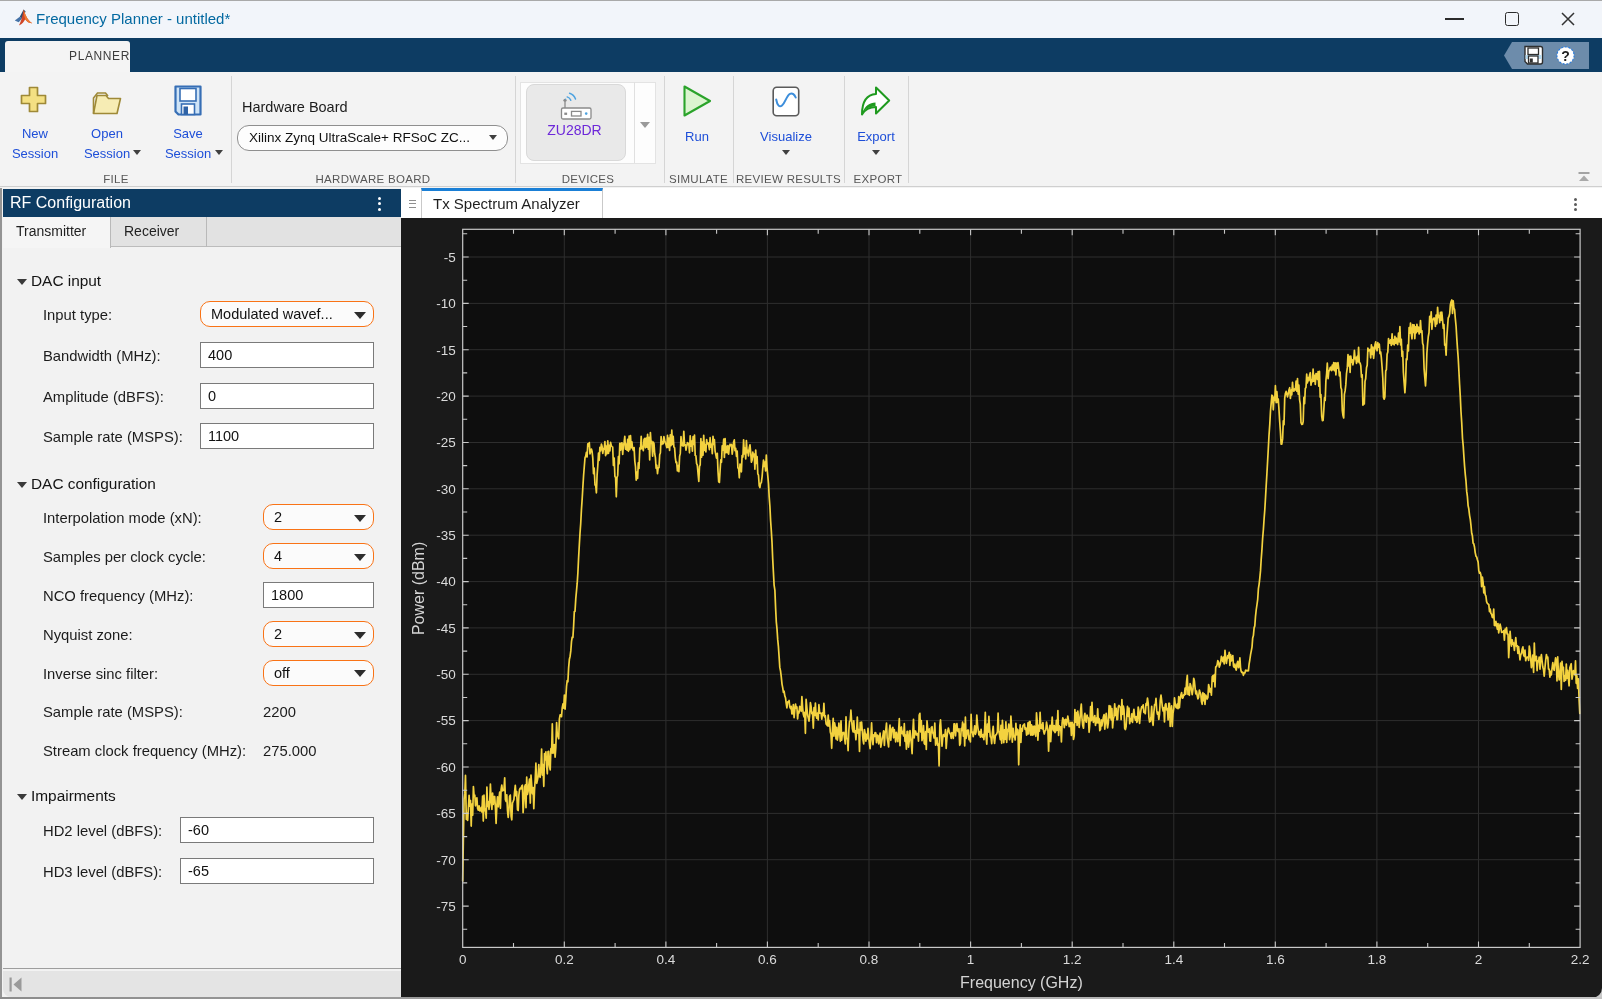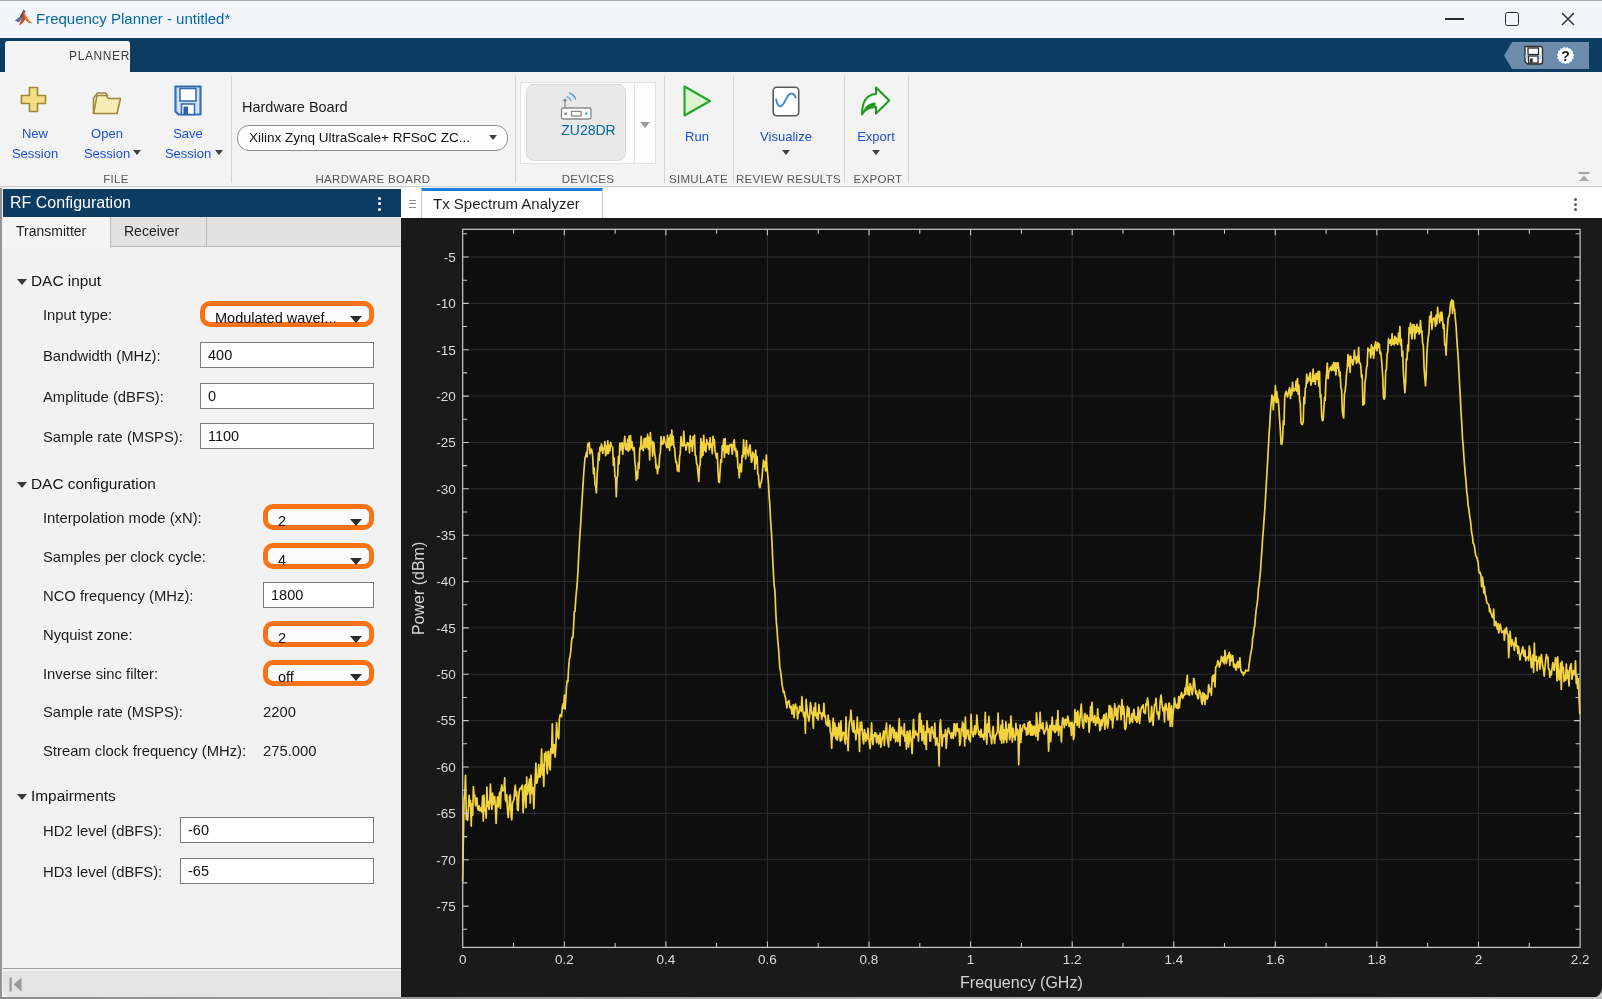--- a/index.html
+++ b/index.html
@@ -5,21 +5,21 @@
 html,body{width:1602px;height:999px;overflow:hidden}
 body{font-family:"Liberation Sans",sans-serif;background:#f3f3f3;position:relative}
 .abs{position:absolute}
 .tl{font:13.5px "Liberation Sans",sans-serif;fill:#dadada}
 .al{font:16px "Liberation Sans",sans-serif;fill:#d4d4d4}
 .seclab{position:absolute;top:173px;font-size:11.5px;color:#575757;text-align:center;letter-spacing:.3px;white-space:nowrap}
 .iconlab{position:absolute;font-size:13px;color:#1d4ed8;text-align:center;line-height:20px}
 .caret{width:0;height:0;border-left:4.5px solid transparent;border-right:4.5px solid transparent;border-top:5px solid #404040;position:absolute}
 .row-label{position:absolute;left:43px;font-size:14.8px;color:#1c1c1c;white-space:nowrap}
 .tin{position:absolute;height:26px;border:1px solid #7a7a7a;background:#fff;font-size:14.5px;color:#111;line-height:24px;padding-left:7px}
-.dd{position:absolute;height:26px;border:5px solid #f97316;border-radius:10px;background:#fbfbfb;font-size:14.5px;color:#111;line-height:24px;padding-left:10px}
+.dd{position:absolute;height:26px;border:1px solid #f97316;border-radius:10px;background:#fbfbfb;font-size:14.5px;color:#111;line-height:24px;padding-left:10px}
 .dd .caret{right:7px;top:9.5px;border-left-width:6px;border-right-width:6px;border-top-width:7.5px;border-top-color:#2d2d2d}
 .sech{position:absolute;font-size:15.4px;font-weight:normal;color:#141414;white-space:nowrap}
 .sectri{position:absolute;width:0;height:0;border-left:5px solid transparent;border-right:5px solid transparent;border-top:6px solid #3a3a3a}
 .statv{position:absolute;left:263px;font-size:14.8px;color:#1c1c1c}
 
 </style></head><body>
 <div style="position:absolute;left:0;top:0;width:1602px;height:1px;background:#a9a9a9;z-index:50"></div>
 <div style="position:absolute;left:0;top:0;width:1602px;height:38px;background:#f2f5fa"></div>
 <svg class="abs" style="left:14px;top:8px" width="19" height="19" viewBox="0 0 19 19">
 <path d="M0.8 12.6 L5.8 8.8 L8.2 10.6 L4.6 14.2 Z" fill="#4572a7"></path>
@@ -87,21 +87,21 @@
 <rect x="12.3" y="24.6" width="2.8" height="2.3" fill="#8a8a8a" stroke="none"></rect>
 <rect x="19.5" y="23.4" width="9.5" height="4.6" fill="#fff"></rect>
 </g>
 <circle cx="34.2" cy="25.6" r="1.3" fill="#4da3e0"></circle>
 <g stroke="#4da3e0" stroke-width="1.5" fill="none" stroke-linecap="round">
 <path d="M15.2 8.9 a5.5 5.5 0 0 1 3.6 3.4"></path>
 <path d="M17.6 5.3 a9.5 9.5 0 0 1 5.9 5.7"></path>
 <circle cx="13.6" cy="11.2" r="0.6" fill="#4da3e0" stroke="none"></circle>
 </g>
   </svg>
-<div style="position:absolute;left:540px;top:121.5px;width:97px;text-align:center;font-size:14px;color:#0369a1">ZU28DR</div>
+<div style="position:absolute;left:526px;top:121.5px;width:97px;text-align:center;font-size:14px;color:#6d28d9">ZU28DR</div>
 <div style="position:absolute;left:633.5px;top:82px;width:1px;height:81px;background:#e0e0e0"></div>
 <div class="caret" style="left:640px;top:122px;border-top-color:#9a9a9a;border-left-width:5.5px;border-right-width:5.5px;border-top-width:6px"></div>
 <div class="seclab" style="left:533px;width:110px">DEVICES</div>
 <svg class="abs" style="left:682px;top:84px" width="32" height="34" viewBox="0 0 32 34">
 <path d="M2.5 2.5 L28 17 L2.5 31.5 Z" fill="#dcf5d0" stroke="#2aa32a" stroke-width="2.1" stroke-linejoin="round"></path>
 </svg>
 <div class="iconlab" style="left:667px;top:127px;width:60px">Run</div>
 <div class="seclab" style="left:662px;width:73px">SIMULATE</div>
 <svg class="abs" style="left:772px;top:86px" width="28" height="31" viewBox="0 0 28 31">
 <rect x="1.2" y="1.2" width="25.5" height="28.5" rx="3.5" fill="#fff" stroke="#5a5a5a" stroke-width="1.6"></rect>

